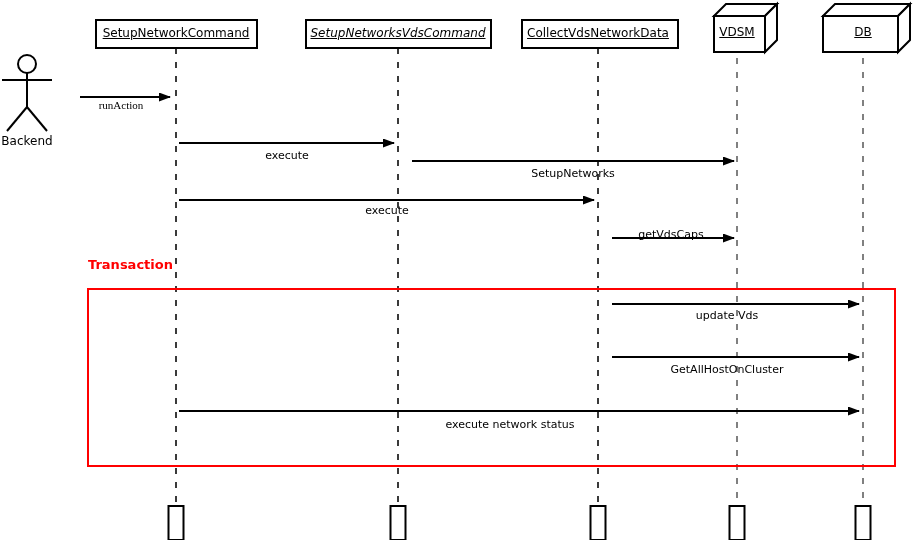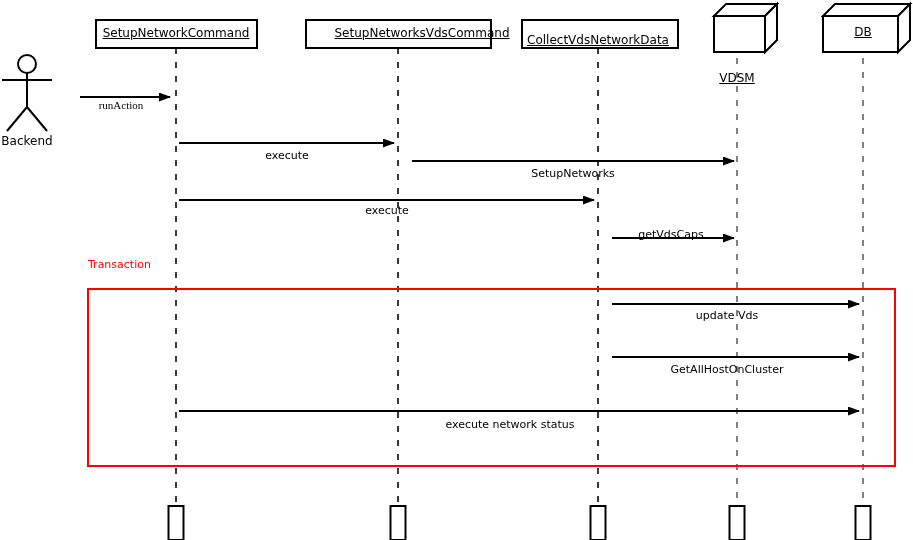--- a/index.html
+++ b/index.html
@@ -14,21 +14,21 @@
     font-family:"DejaVu Sans","Liberation Sans",sans-serif;
     font-size:11px;color:#000;white-space:nowrap;
     line-height:12px;
   }
   .part-label{
     font-size:12px;text-decoration:underline;text-align:center;
     transform:translateX(-50%);
   }
   .msg-label{transform:translateX(-50%);font-size:11px;}
   .actor-label{font-size:12px;transform:translateX(-50%);}
-  .frame-label{font-size:11px;color:#ff0000;}
+  .frame-label{font-size:13px;color:#ff0000;font-weight:bold;}
 </style>
 </head>
 <body>
 
 <div id="diagram">
   <svg id="svg-root" width="913" height="540" viewBox="0 0 913 540" xmlns="http://www.w3.org/2000/svg">
     <defs>
       <marker id="arrowFilled" markerWidth="12" markerHeight="9" refX="11" refY="4.5" orient="auto" markerUnits="userSpaceOnUse">
         <path d="M0,0 L12,4.5 L0,9 z" fill="#000000"></path>
       </marker>
@@ -74,23 +74,23 @@
     <g id="g-activations">
         <rect x="168.5" y="506" width="15" height="34" fill="#ffffff" stroke="#000000" stroke-width="2"></rect>
         <rect x="390.5" y="506" width="15" height="34" fill="#ffffff" stroke="#000000" stroke-width="2"></rect>
         <rect x="590.5" y="506" width="15" height="34" fill="#ffffff" stroke="#000000" stroke-width="2"></rect>
         <rect x="729.5" y="506" width="15" height="34" fill="#ffffff" stroke="#000000" stroke-width="2"></rect>
         <rect x="855.5" y="506" width="15" height="34" fill="#ffffff" stroke="#000000" stroke-width="2"></rect>
       </g>
   </svg>
   <div id="overlay">
       <div class="lbl part-label" style="left: 176px; top: 27px;">SetupNetworkCommand</div>
-      <div class="lbl part-label" style="left: 422px; top: 27px;">SetupNetworksVdsCommand</div>
-      <div class="lbl part-label" style="left: 598px; top: 34px;">CollectVdsNetworkData</div>
-      <div class="lbl part-label" style="left: 737px; top: 26px; margin-top: 46px;">VDSM</div>
+      <div class="lbl part-label" style="left: 398px; top: 27px; font-style: italic;">SetupNetworksVdsCommand</div>
+      <div class="lbl part-label" style="left: 598px; top: 27px;">CollectVdsNetworkData</div>
+      <div class="lbl part-label" style="left: 737px; top: 26px;">VDSM</div>
       <div class="lbl part-label" style="left: 863px; top: 26px;">DB</div>
       <div class="lbl actor-label" style="left: 27px; top: 135px; text-align: center;">Backend</div>
       <div class="lbl frame-label" style="left: 88px; top: 259px;">Transaction</div>
       <div class="lbl msg-label" style="left: 121px; top: 99px; font-family: Liberation Serif, serif;">runAction</div>
       <div class="lbl msg-label" style="left: 287px; top: 150px;">execute</div>
       <div class="lbl msg-label" style="left: 573px; top: 168px;">SetupNetworks</div>
       <div class="lbl msg-label" style="left: 387px; top: 205px;">execute</div>
       <div class="lbl msg-label" style="left: 671px; top: 229px;">getVdsCaps</div>
       <div class="lbl msg-label" style="left: 727px; top: 310px;">update Vds</div>
       <div class="lbl msg-label" style="left: 727px; top: 364px;">GetAllHostOnCluster</div>

